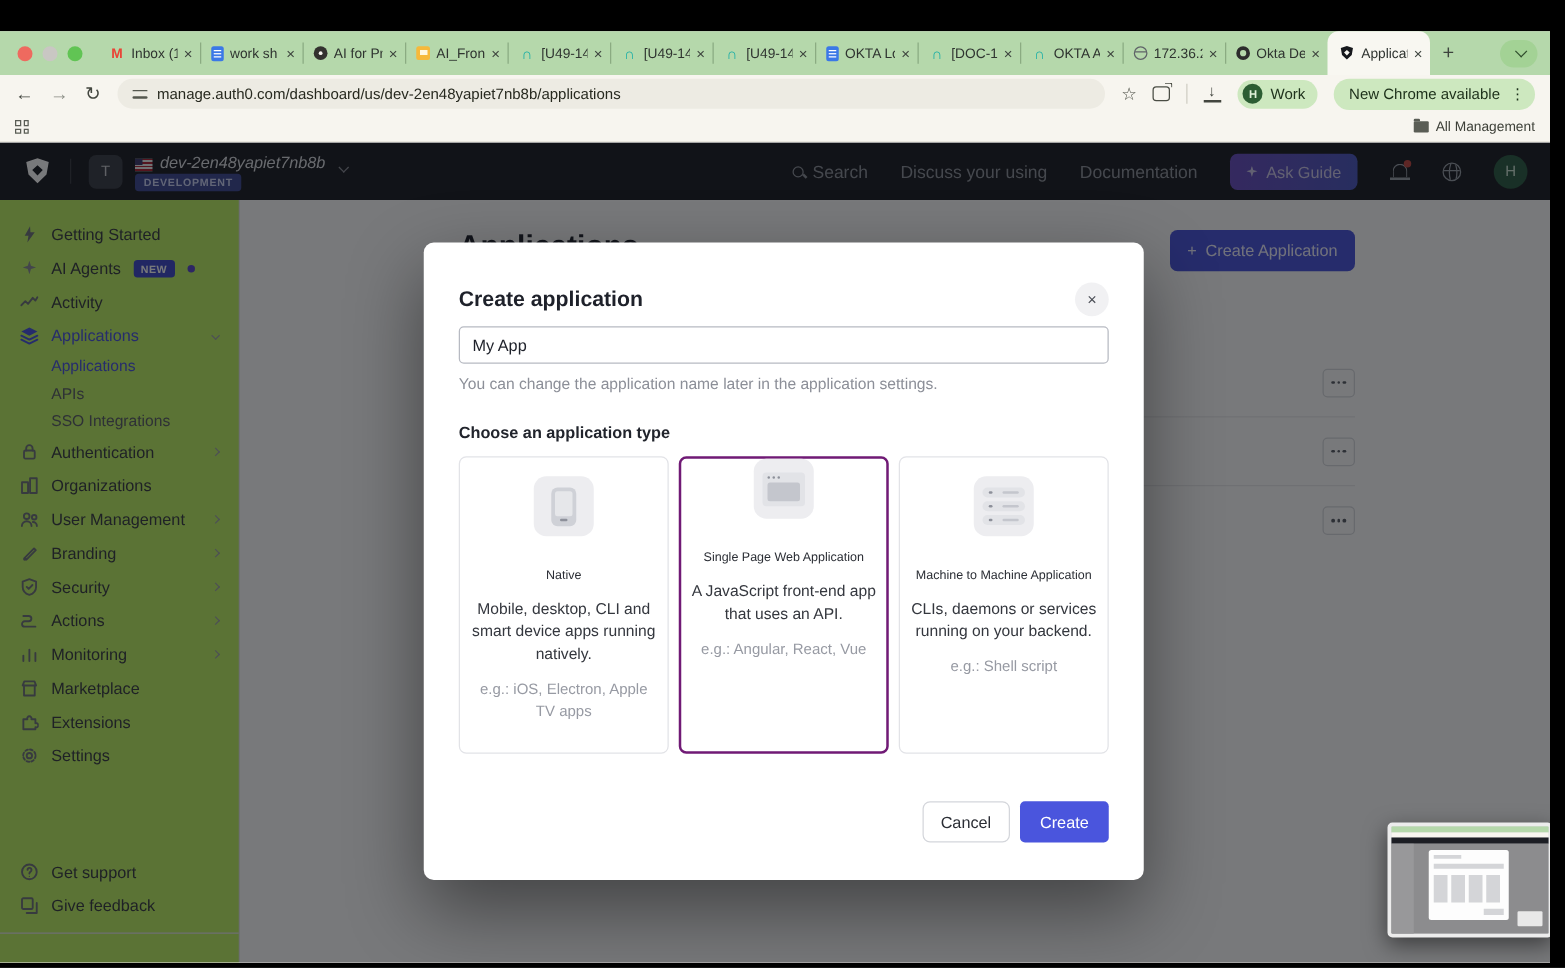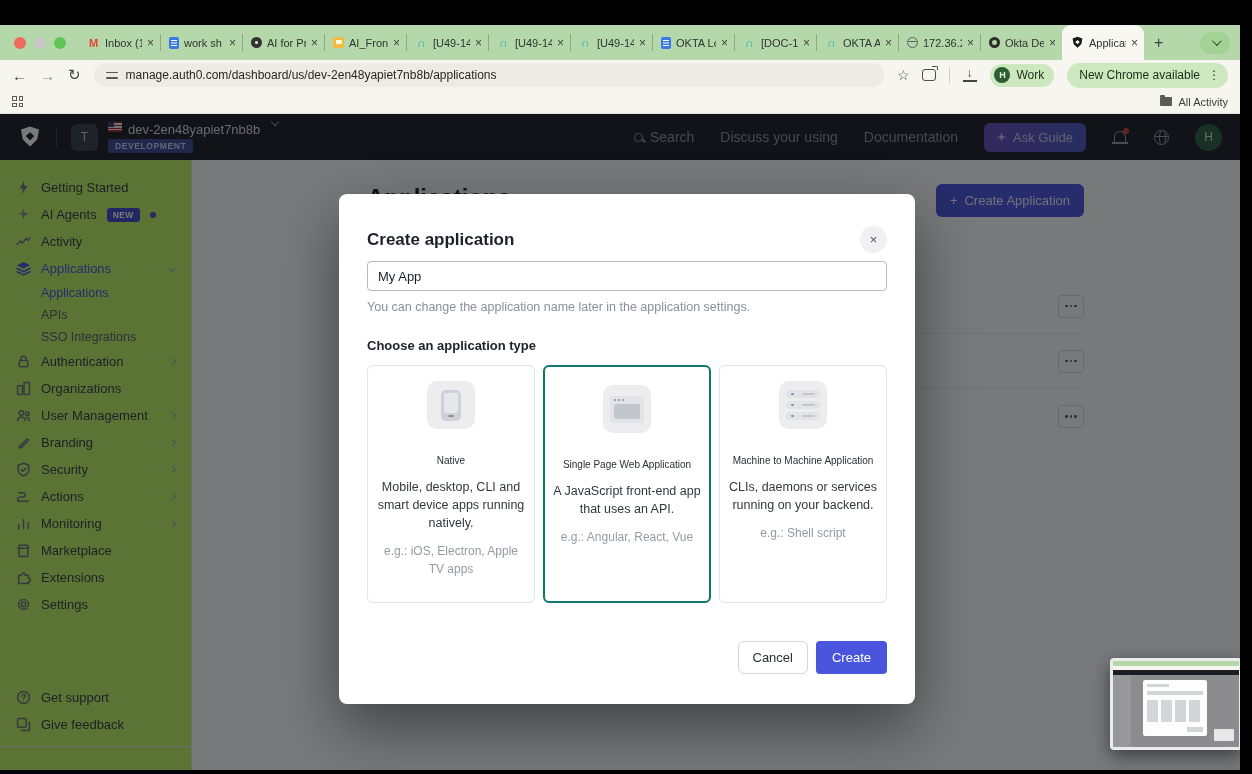--- a/index.html
+++ b/index.html
@@ -81,21 +81,21 @@
 
   
   .viewport { position:relative; height:656px; overflow:hidden; background:#fff; }
 
   .a0-header { height:46px; background:#1c1e24; display:flex; align-items:center; padding:0 18px; position:relative; }
   .a0-logo { width:24px; height:24px; }
   .hdr-sep { width:1px; height:20px; background:#3a3c44; margin:0 14px; }
   .tenant-avatar { width:27px; height:27px; border-radius:6px; background:#3b3e47; color:#c7c9cf; font-size:12px;
          display:flex; align-items:center; justify-content:center; }
   .tenant-block { margin-left:10px; display:flex; flex-direction:column; gap:2px; }
-  .tenant-row { display:flex; align-items:flex-start; gap:6px; }
+  .tenant-row { display:flex; align-items:flex-end; gap:6px;font-style:italic; }
   .flag { width:14px; height:10px; background:repeating-linear-gradient(#b22234 0 1.4px,#eee 1.4px 2.8px); position:relative; }
   .flag::after { content:""; position:absolute; left:0; top:0; width:6px; height:5px; background:#3c3b6e; }
   .tenant-name { font-size:13px; color:#dcdee3; }
   .tenant-chev { width:6px; height:6px; border-right:1.5px solid #8b8e96; border-bottom:1.5px solid #8b8e96;
          transform:rotate(45deg); margin-left:6px; margin-top:-3px; }
   .env-badge { align-self:flex-start; background:#3e4a96; color:#ccd3f4; font-size:8.5px; font-weight:bold;
          letter-spacing:.6px; padding:2px 7px; border-radius:3px; }
   .hdr-right { margin-left:auto; display:flex; align-items:center; gap:26px; }
   .hdr-link { display:flex; align-items:center; gap:7px; font-size:14px; color:#8f939b; }
   .mag { width:9px; height:9px; border:1.6px solid #8f939b; border-radius:50%; position:relative; }
@@ -158,21 +158,21 @@
   .modal-close { width:27px; height:27px; border-radius:50%; background:#f1f1f3; border:none; color:#4c4f57;
          font-size:13px; line-height:1; display:flex; align-items:center; justify-content:center; margin-top:-4px; }
   .field-label { margin-top:42px; font-size:13px; color:#21242c; font-weight:bold; }
   .name-input { margin-top:8px; width:100%; height:30px; border:1px solid #b7bac2; border-radius:4px;
          font-size:13px; color:#1e212a; padding:0 10px; font-family:"Liberation Sans",sans-serif; }
   .field-help { margin-top:9px; font-size:12.5px; color:#8c8f98; }
   .type-label { margin-top:24px; font-size:13px; font-weight:bold; color:#21242c; }
   .cards { margin-top:12px; display:flex; gap:8px; }
   .card { flex:1; border:1px solid #e2e3e7; border-radius:6px; background:#fff; height:238px;
          padding:15px 9px 0; text-align:center; }
-  .card.selected { border:2px solid #0f766e; padding:18px 8px 0; }
+  .card.selected { border:2px solid #701a75; padding:0 8px 0; }
   .icon-box { width:48px; height:48px; border-radius:10px; background:#ededf0; margin:0 auto;
          display:flex; align-items:center; justify-content:center; }
   .card-title { margin-top:25px; font-size:10px; color:#2b2e35; line-height:1.3; }
   .card-desc { margin-top:11px; font-size:12.5px; color:#34373e; line-height:1.45; }
   .card-example { margin-top:11px; font-size:12px; color:#979aa3; line-height:1.45; }
   .ic-phone { width:20px; height:31px; border-radius:5px; background:#cfd1d7; position:relative; }
   .ic-phone::before { content:""; position:absolute; left:3px; top:3px; right:3px; bottom:8px; background:#e6e7ea; border-radius:2px; }
   .ic-phone::after { content:""; position:absolute; left:7px; bottom:3.5px; width:6px; height:2px; border-radius:1px; background:#8d909a; }
   .ic-browser { width:34px; height:27px; border-radius:3px; background:#e2e3e7; position:relative; }
   .ic-browser::before { content:""; position:absolute; left:4px; top:3px; width:2px; height:2px; border-radius:50%;
@@ -316,21 +316,21 @@
 
     <div class="bookmarksrow">
       <div class="apps-grid">
           <span></span>
           <span></span>
           <span></span>
           <span></span>
         </div>
       <div class="all-bookmarks">
         <span class="folder-icon"></span>
-        <span class="all-bookmarks-label">All Activity</span>
+        <span class="all-bookmarks-label">All Management</span>
       </div>
     </div>
 
     <div class="viewport">
 
       <div class="a0-header">
         <svg class="a0-logo" viewBox="0 0 24 24">
           <path fill="#fff" fill-rule="evenodd" d="M12 1.5 L21 4.6 L19.2 14.6 L12 21.5 L4.8 14.6 L3 4.6 Z
             M12 7.2 L16.2 11 L12 15.4 L7.8 11 Z"></path>
         </svg>

